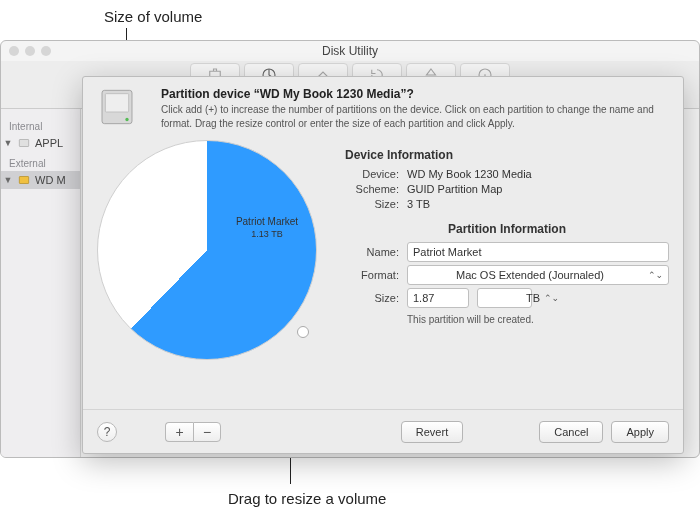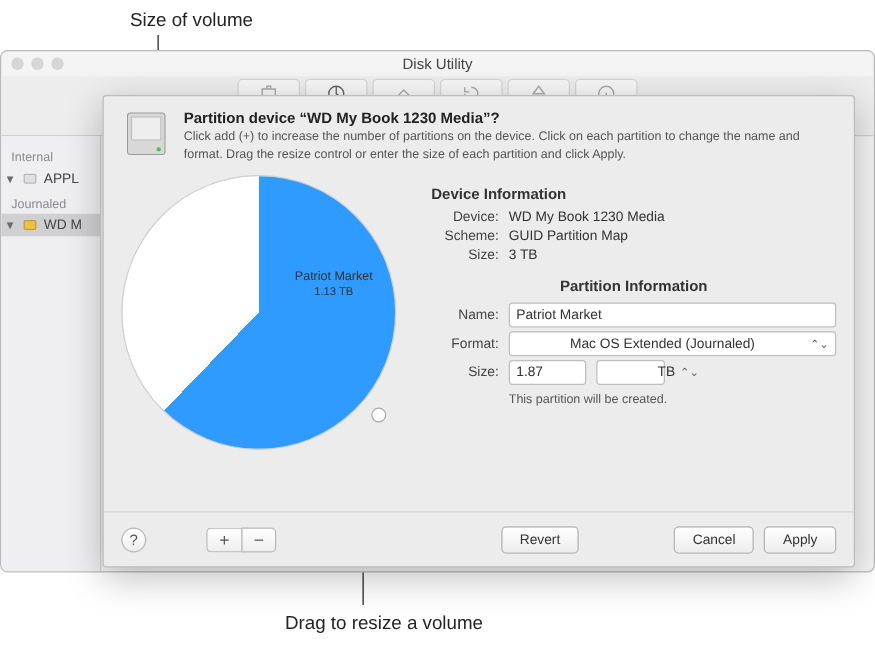--- a/index.html
+++ b/index.html
@@ -21,21 +21,21 @@
   .sidebar { position: absolute; left: 0; top: 68px; width: 80px; bottom: 0; background: #efeef0; border-right: 1px solid #d5d5d5; font-size: 11px; color: #444; padding-top: 6px; }
   .sbhdr { font-size: 10px; color: #8a8a8f; padding: 6px 8px 2px; }
   .sbitem { display: flex; align-items: center; gap: 4px; padding: 2px 4px 2px 2px; white-space: nowrap; overflow: hidden; }
   .sbitem.sel { background: #d0d0d3; }
   .tri { font-size: 9px; color: #6a6a6a; width: 10px; text-align: center; }
   .dicon { width: 14px; height: 14px; }
 
   .mainblue { position: absolute; right: 20px; top: 168px; width: 26px; height: 18px; background: #2f9bff; border-radius: 3px; }
 
   .dialog { position: absolute; left: 82px; top: 76px; width: 602px; height: 378px; background: #ececec; border: 1px solid #bcbcbc; border-radius: 3px; box-shadow: 0 8px 30px rgba(0,0,0,.25); }
-  .dlg-head { display: flex; gap: 10px; padding: 10px 14px 6px; }
+  .dlg-head { display: flex; gap: 24px; padding: 10px 14px 6px; }
   .drive-icon { width: 40px; height: 40px; flex: 0 0 40px; }
   .dlg-title { font-size: 12px; font-weight: 600; color: #222; }
   .dlg-sub { font-size: 10px; color: #555; line-height: 1.35; margin-top: 2px; }
 
   .dlg-body { display: flex; padding: 4px 14px 0; gap: 18px; }
   .piewrap { width: 230px; height: 230px; position: relative; }
   .pie { width: 220px; height: 220px; border-radius: 50%; background: conic-gradient(#2f9bff 0deg 224deg, #fff 224deg 360deg); border: 1px solid #cfcfcf; position: relative; }
   .pielabel { position: absolute; font-size: 10px; text-align: center; line-height: 1.15; }
   .pielabel .sub { font-size: 9px; }
   .pielabel.white { color: #fff; }
@@ -118,21 +118,21 @@
 
   <div class="sidebar">
     <div class="sbhdr">Internal</div>
     <div class="sbitem">
       <span class="tri">▼</span>
       <svg class="dicon" viewBox="0 0 24 24">
           <rect x="4" y="6" width="16" height="12" rx="1" fill="#e0e0e0" stroke="#999"></rect>
         </svg>
       <span>APPL</span>
     </div>
-    <div class="sbhdr">Journaled</div>
+    <div class="sbhdr">External</div>
     <div class="sbitem sel">
       <span class="tri">▼</span>
       <svg class="dicon" viewBox="0 0 24 24">
           <rect x="4" y="6" width="16" height="12" rx="1" fill="#f0c040" stroke="#a88010"></rect>
         </svg>
       <span>WD M</span>
     </div>
   </div>
 
   <div class="mainblue"></div>

